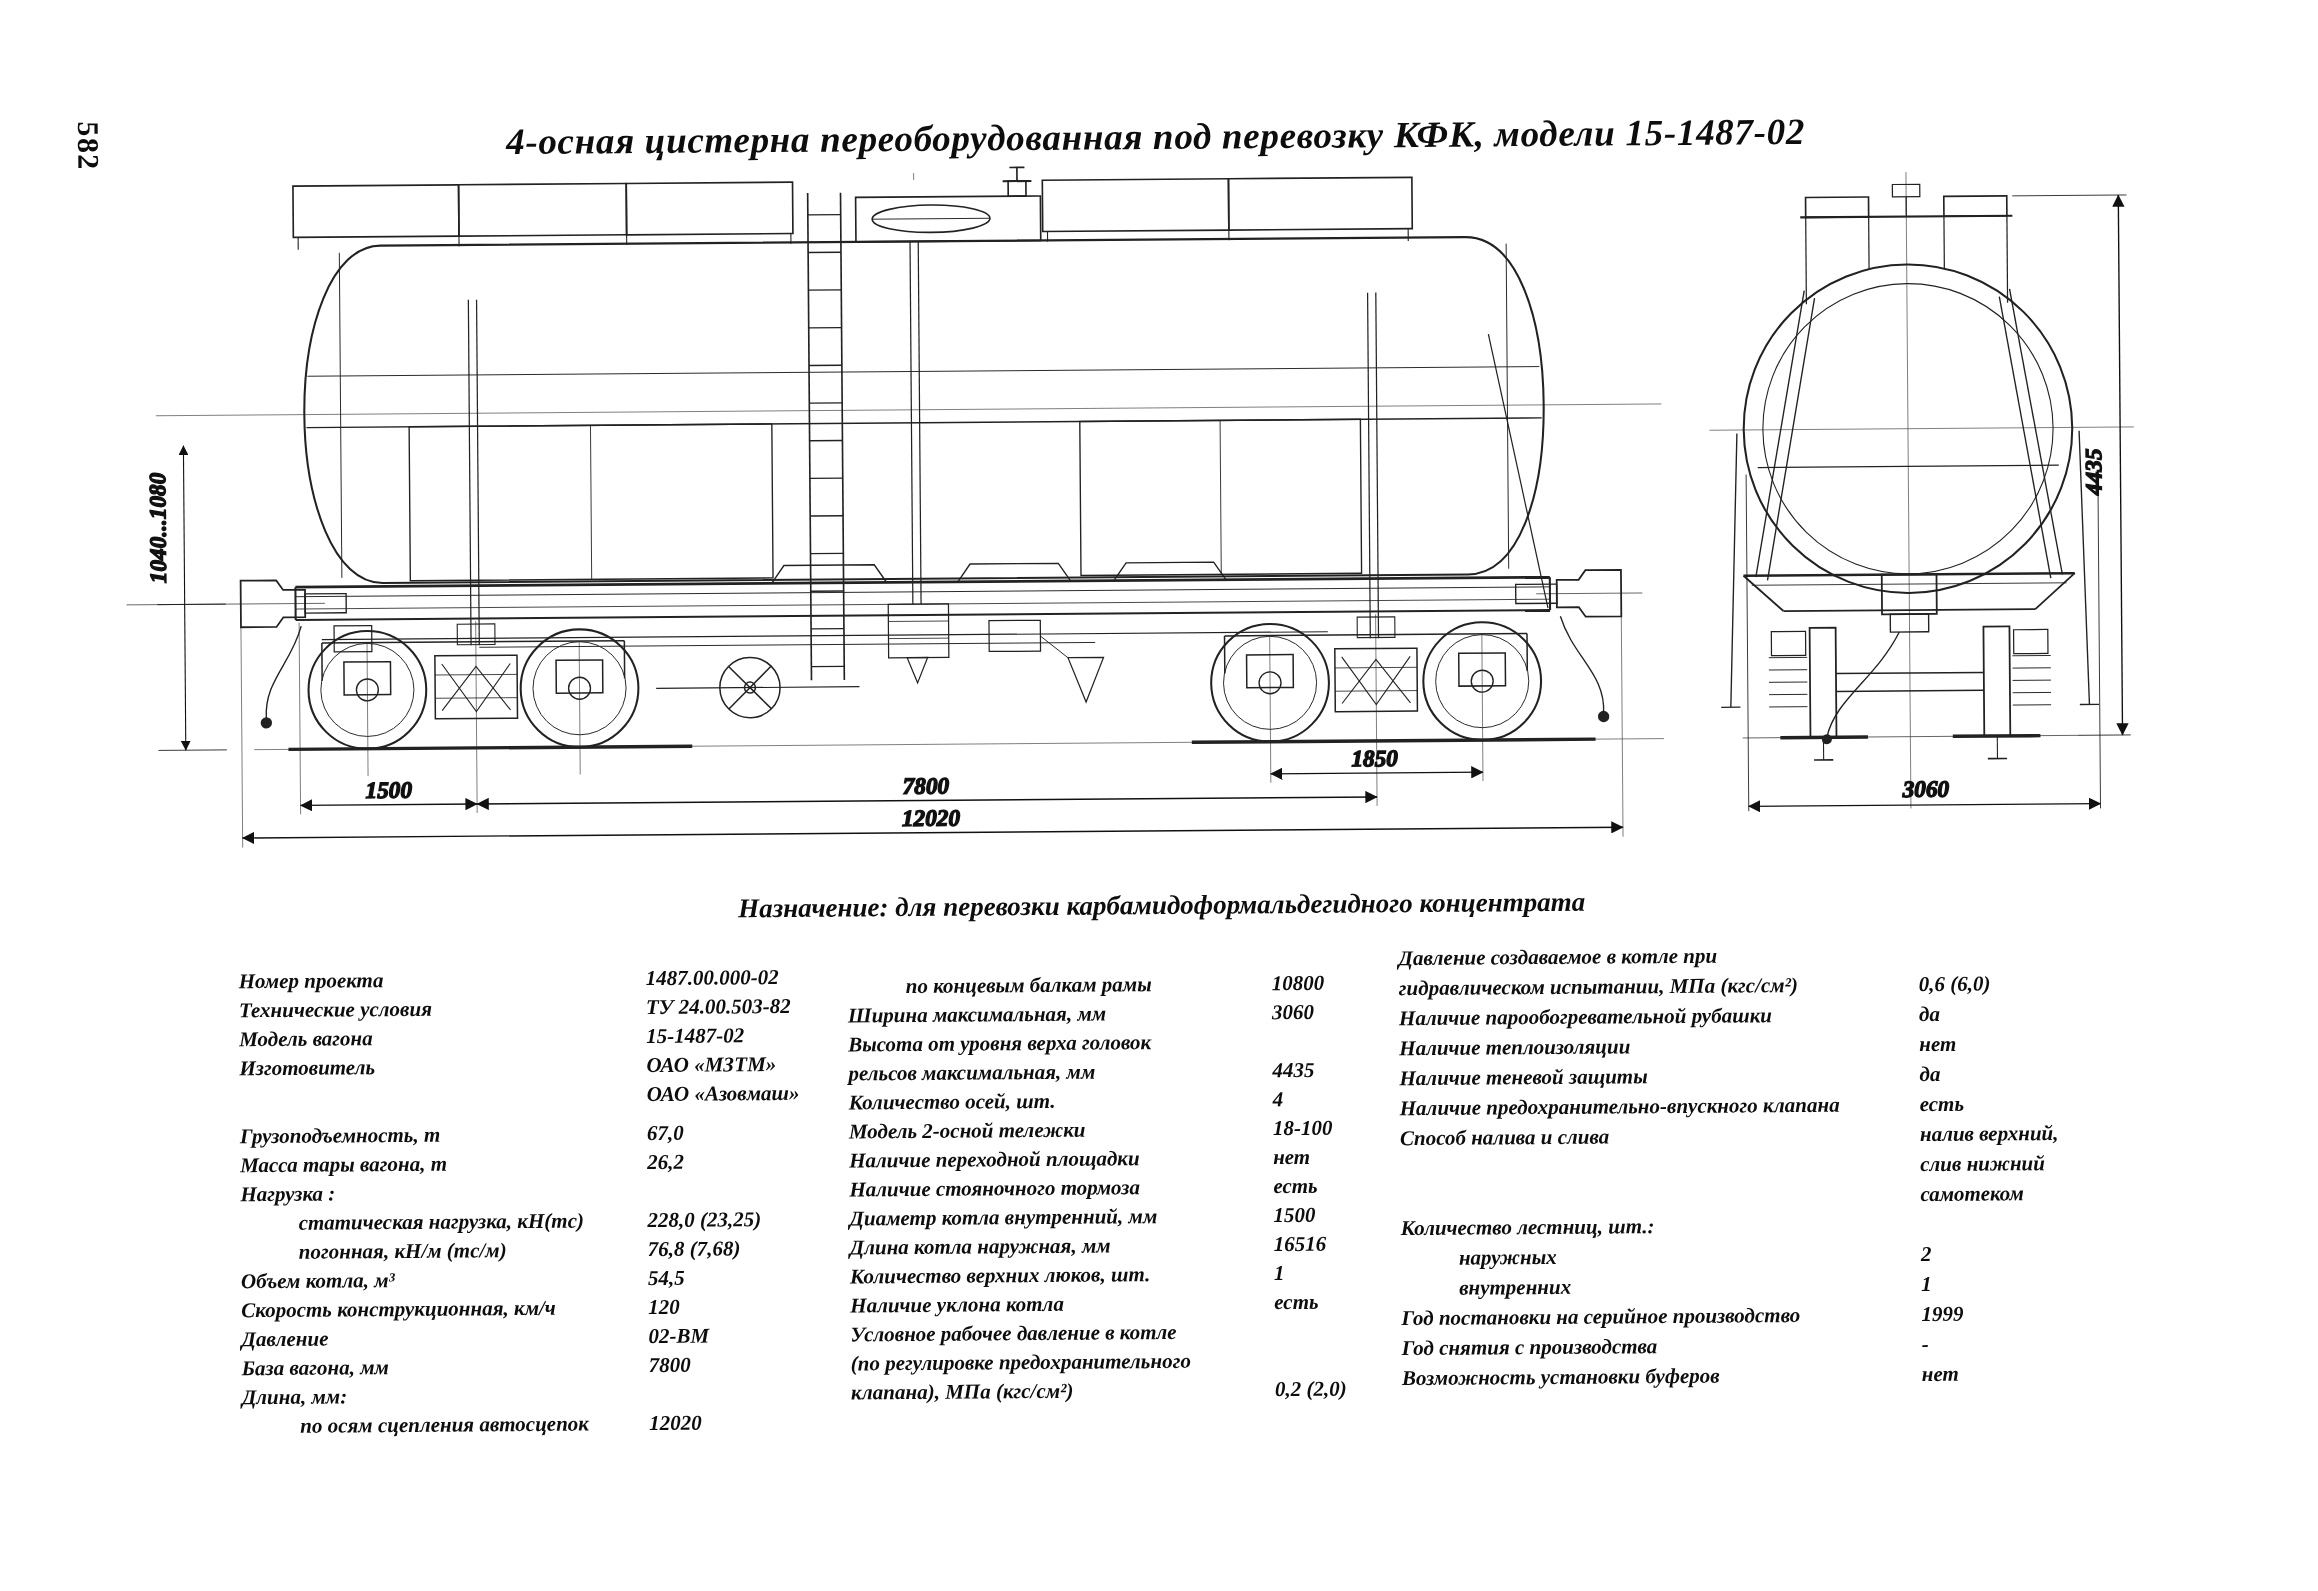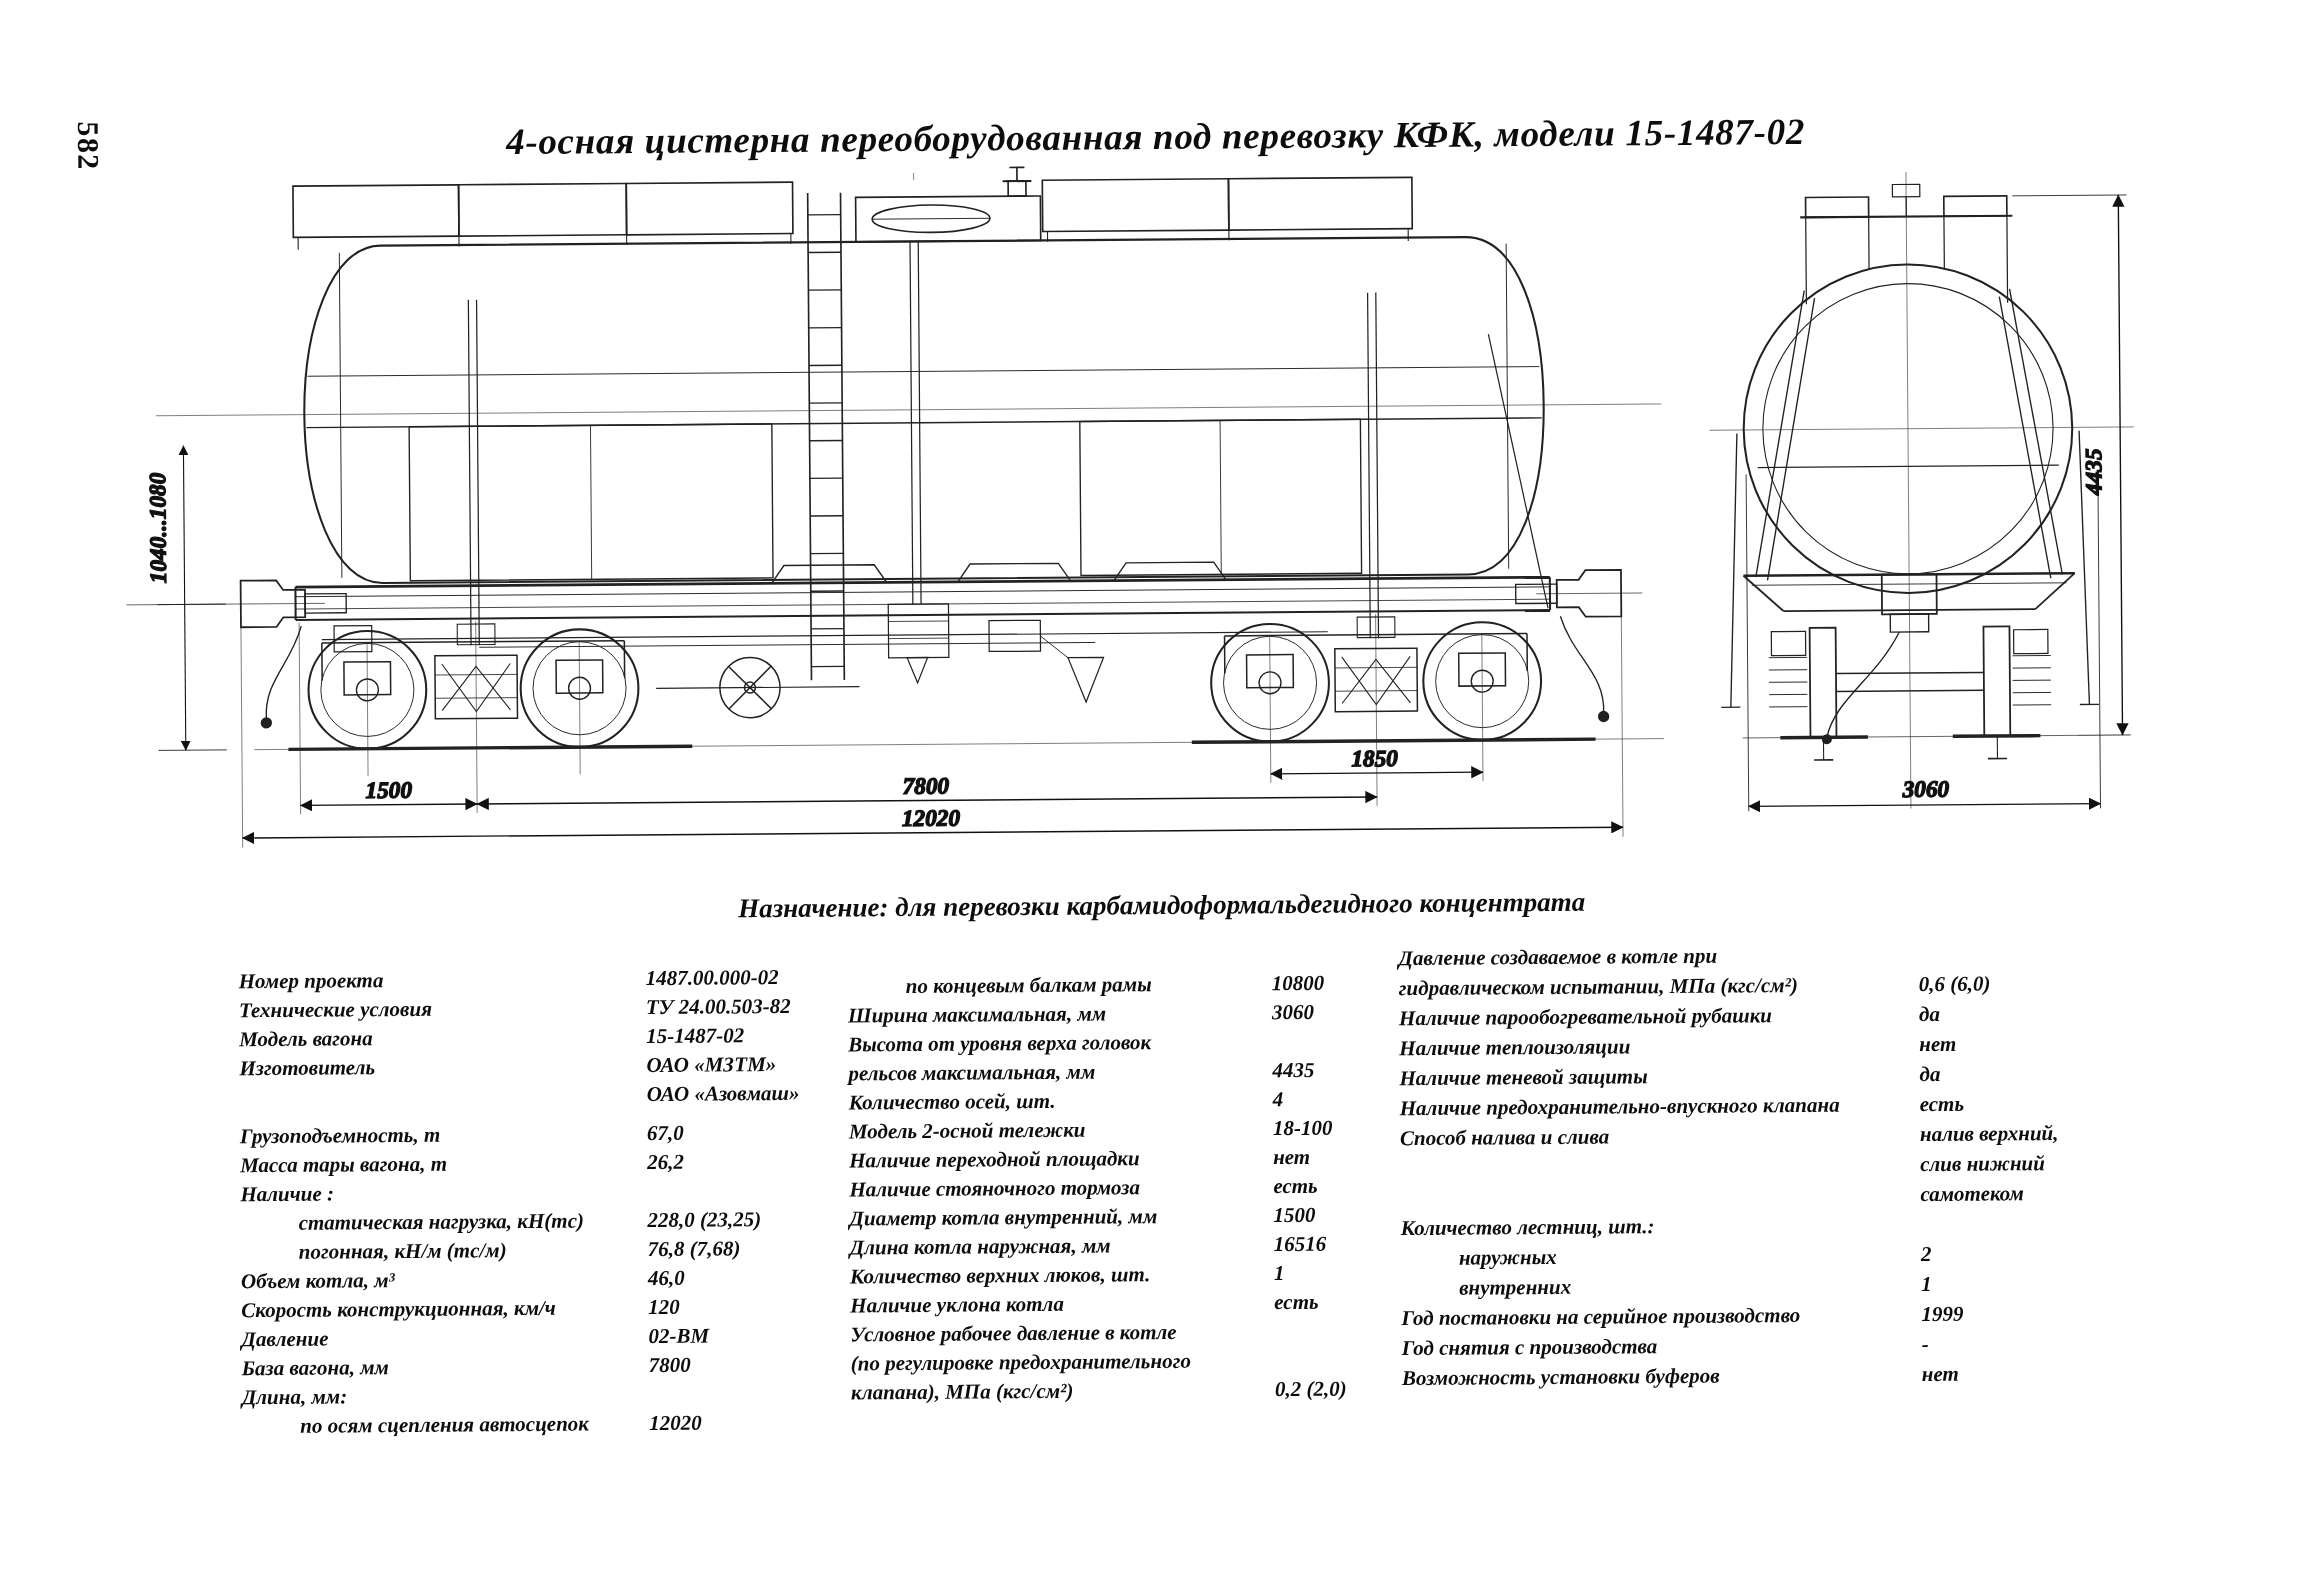--- a/index.html
+++ b/index.html
@@ -372,37 +372,37 @@
         <span class="spec-label">Грузоподъемность, т</span>
         <span class="spec-value">67,0</span>
       </div>
 
       <div class="spec-row">
         <span class="spec-label">Масса тары вагона, т</span>
         <span class="spec-value">26,2</span>
       </div>
 
       <div class="spec-row">
-        <span class="spec-label">Наличие :</span>
+        <span class="spec-label">Нагрузка :</span>
         <span class="spec-value"></span>
       </div>
 
       <div class="spec-row ind">
         <span class="spec-label">статическая нагрузка, кН(тс)</span>
         <span class="spec-value">228,0 (23,25)</span>
       </div>
 
       <div class="spec-row ind">
         <span class="spec-label">погонная, кН/м (тс/м)</span>
         <span class="spec-value">76,8 (7,68)</span>
       </div>
 
       <div class="spec-row">
         <span class="spec-label">Объем котла, м³</span>
-        <span class="spec-value">46,0</span>
+        <span class="spec-value">54,5</span>
       </div>
 
       <div class="spec-row">
         <span class="spec-label">Скорость конструкционная, км/ч</span>
         <span class="spec-value">120</span>
       </div>
 
       <div class="spec-row">
         <span class="spec-label">Давление</span>
         <span class="spec-value">02-ВМ</span>

